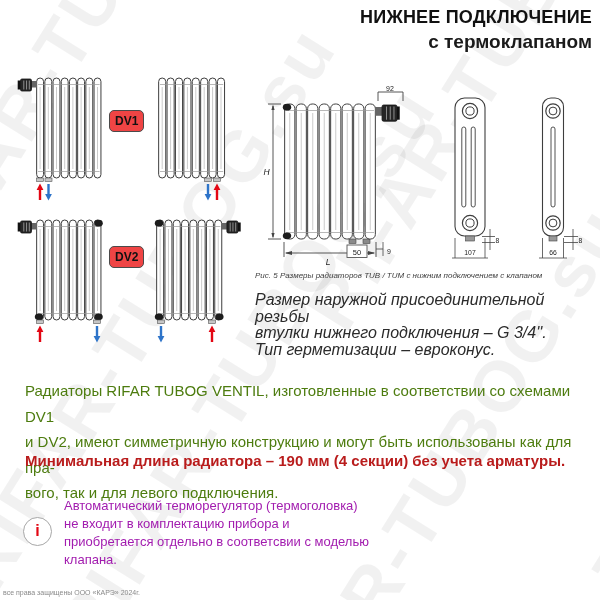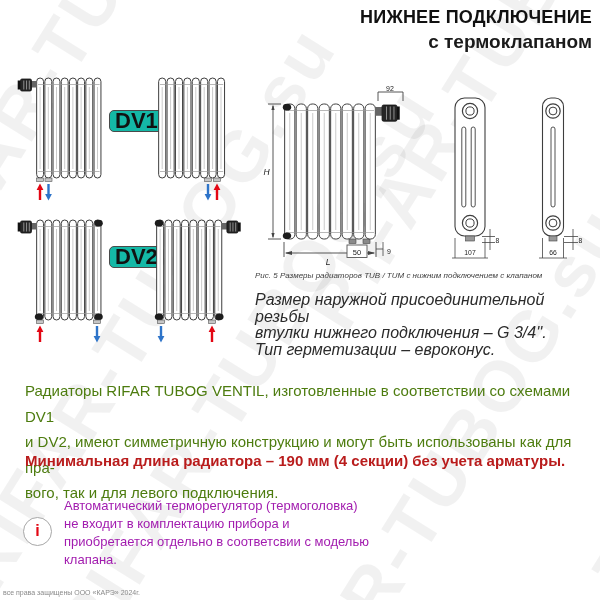--- a/index.html
+++ b/index.html
@@ -8,21 +8,21 @@
   .abs{position:absolute;}
   
   .wm{position:absolute;font-weight:800;font-size:72px;letter-spacing:3px;
       color:rgba(0,0,0,0.055);white-space:nowrap;transform-origin:0 0;
       transform:rotate(-58deg);pointer-events:none;user-select:none;}
   
   .title1{right:8px;top:7px;font-size:18px;font-weight:800;letter-spacing:.2px;color:#111;}
   .title2{right:8px;top:31px;font-size:19px;font-weight:800;}
   
   .dvbox{border:1.6px solid #4a4a4a;border-radius:5px;padding:0 5px;height:20px;line-height:20px;
-         font-size:22px;font-weight:700;background:#14b8a6;color:#111;}
+         font-size:12px;font-weight:700;background:#ef4444;color:#111;}
   
   .caption{left:255px;top:271px;font-size:8px;font-style:italic;color:#3d3d3d;width:330px;}
   .notes{left:255px;top:292px;font-size:16px;font-style:italic;color:#2b2b2b;line-height:16.5px;}
   
   .para{left:25px;top:378px;font-size:15px;line-height:25.5px;color:#4d7c0f;width:565px;}
   .boldnote{left:25px;top:452px;font-size:15px;font-weight:700;color:#b91c1c;}
   
   .info-icon{left:23px;top:517px;width:27px;height:27px;border:1.5px solid #a7a7a7;border-radius:50%;
              text-align:center;line-height:26px;font-size:16px;font-weight:700;background:#fff;}
   .info-text{left:64px;top:497px;font-size:13px;font-weight:500;line-height:18px;color:#a21caf;}

